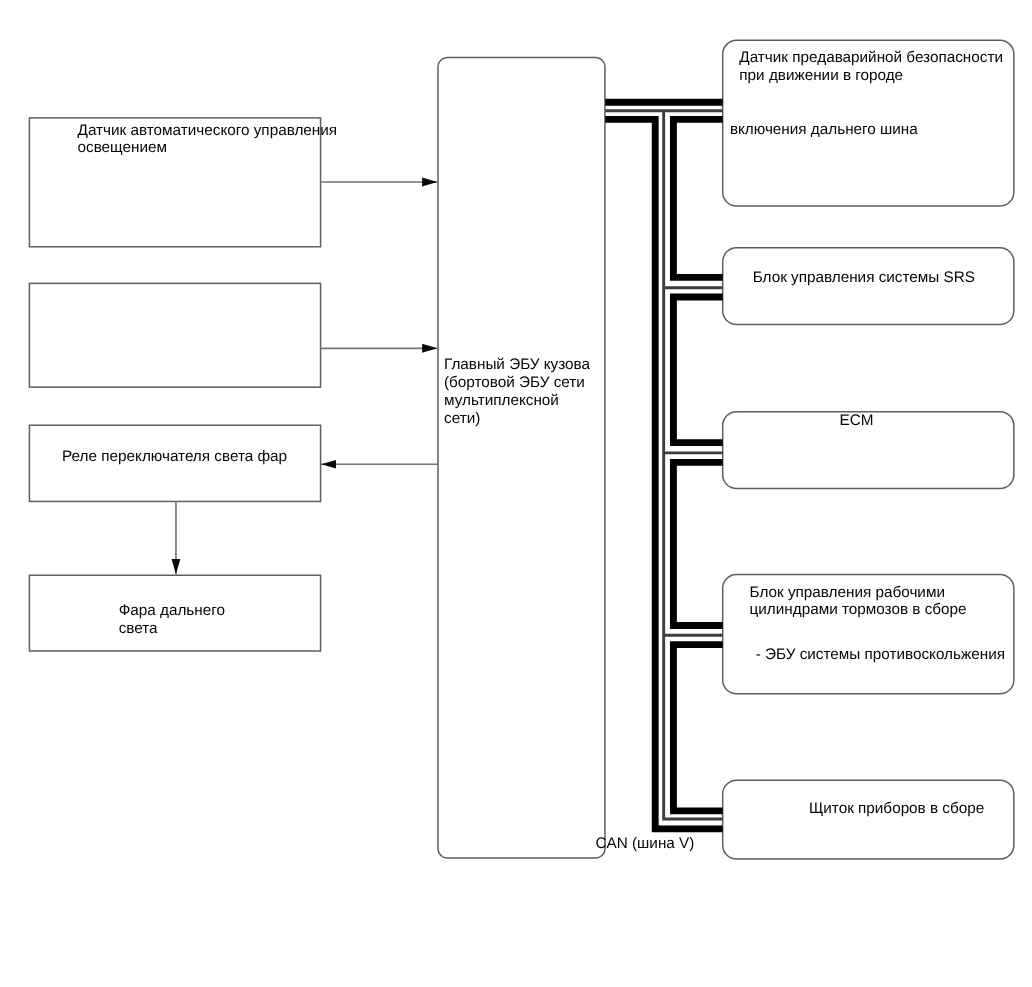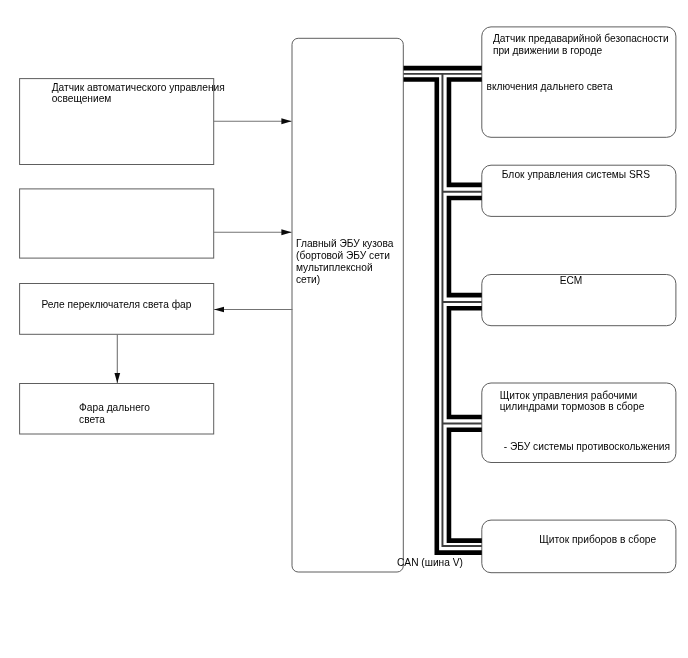--- a/index.html
+++ b/index.html
@@ -80,36 +80,36 @@
     <div>(бортовой ЭБУ сети</div>
     <div>мультиплексной</div>
     <div>сети)</div>
   </div>
 
   <div class="txt" style="left:492.9px;top:32.8px;">
     <div>Датчик предаварийной безопасности</div>
     <div>при движении в городе</div>
   </div>
   <div class="txt" style="left:486.6px;top:81.2px;">
-    <div>включения дальнего света</div>
+    <div>включения дальнего шина</div>
   </div>
 
-  <div class="txt" style="left:501.8px;top:169px;">
+  <div class="txt" style="left:501.8px;top:180px;">
     <div>Блок управления системы SRS</div>
   </div>
 
   <div class="txt" style="left:559.7px;top:274.9px;">
     <div>ECM</div>
   </div>
 
   <div class="txt" style="left:499.7px;top:389.6px;">
-    <div>Щиток управления рабочими</div>
+    <div>Блок управления рабочими</div>
     <div>цилиндрами тормозов в сборе</div>
   </div>
-  <div class="txt" style="left:503.8px;top:441px;text-align:right;">
+  <div class="txt" style="left:503.8px;top:431px;text-align:right;">
     <div>- ЭБУ системы противоскольжения</div>
   </div>
 
   <div class="txt" style="left:495.3px;top:534px;margin-left:44px;">
     <div>Щиток приборов в сборе</div>
   </div>
 
   <div class="txt" style="left:397px;top:557.2px;">
     <div>CAN (шина V)</div>
   </div>

